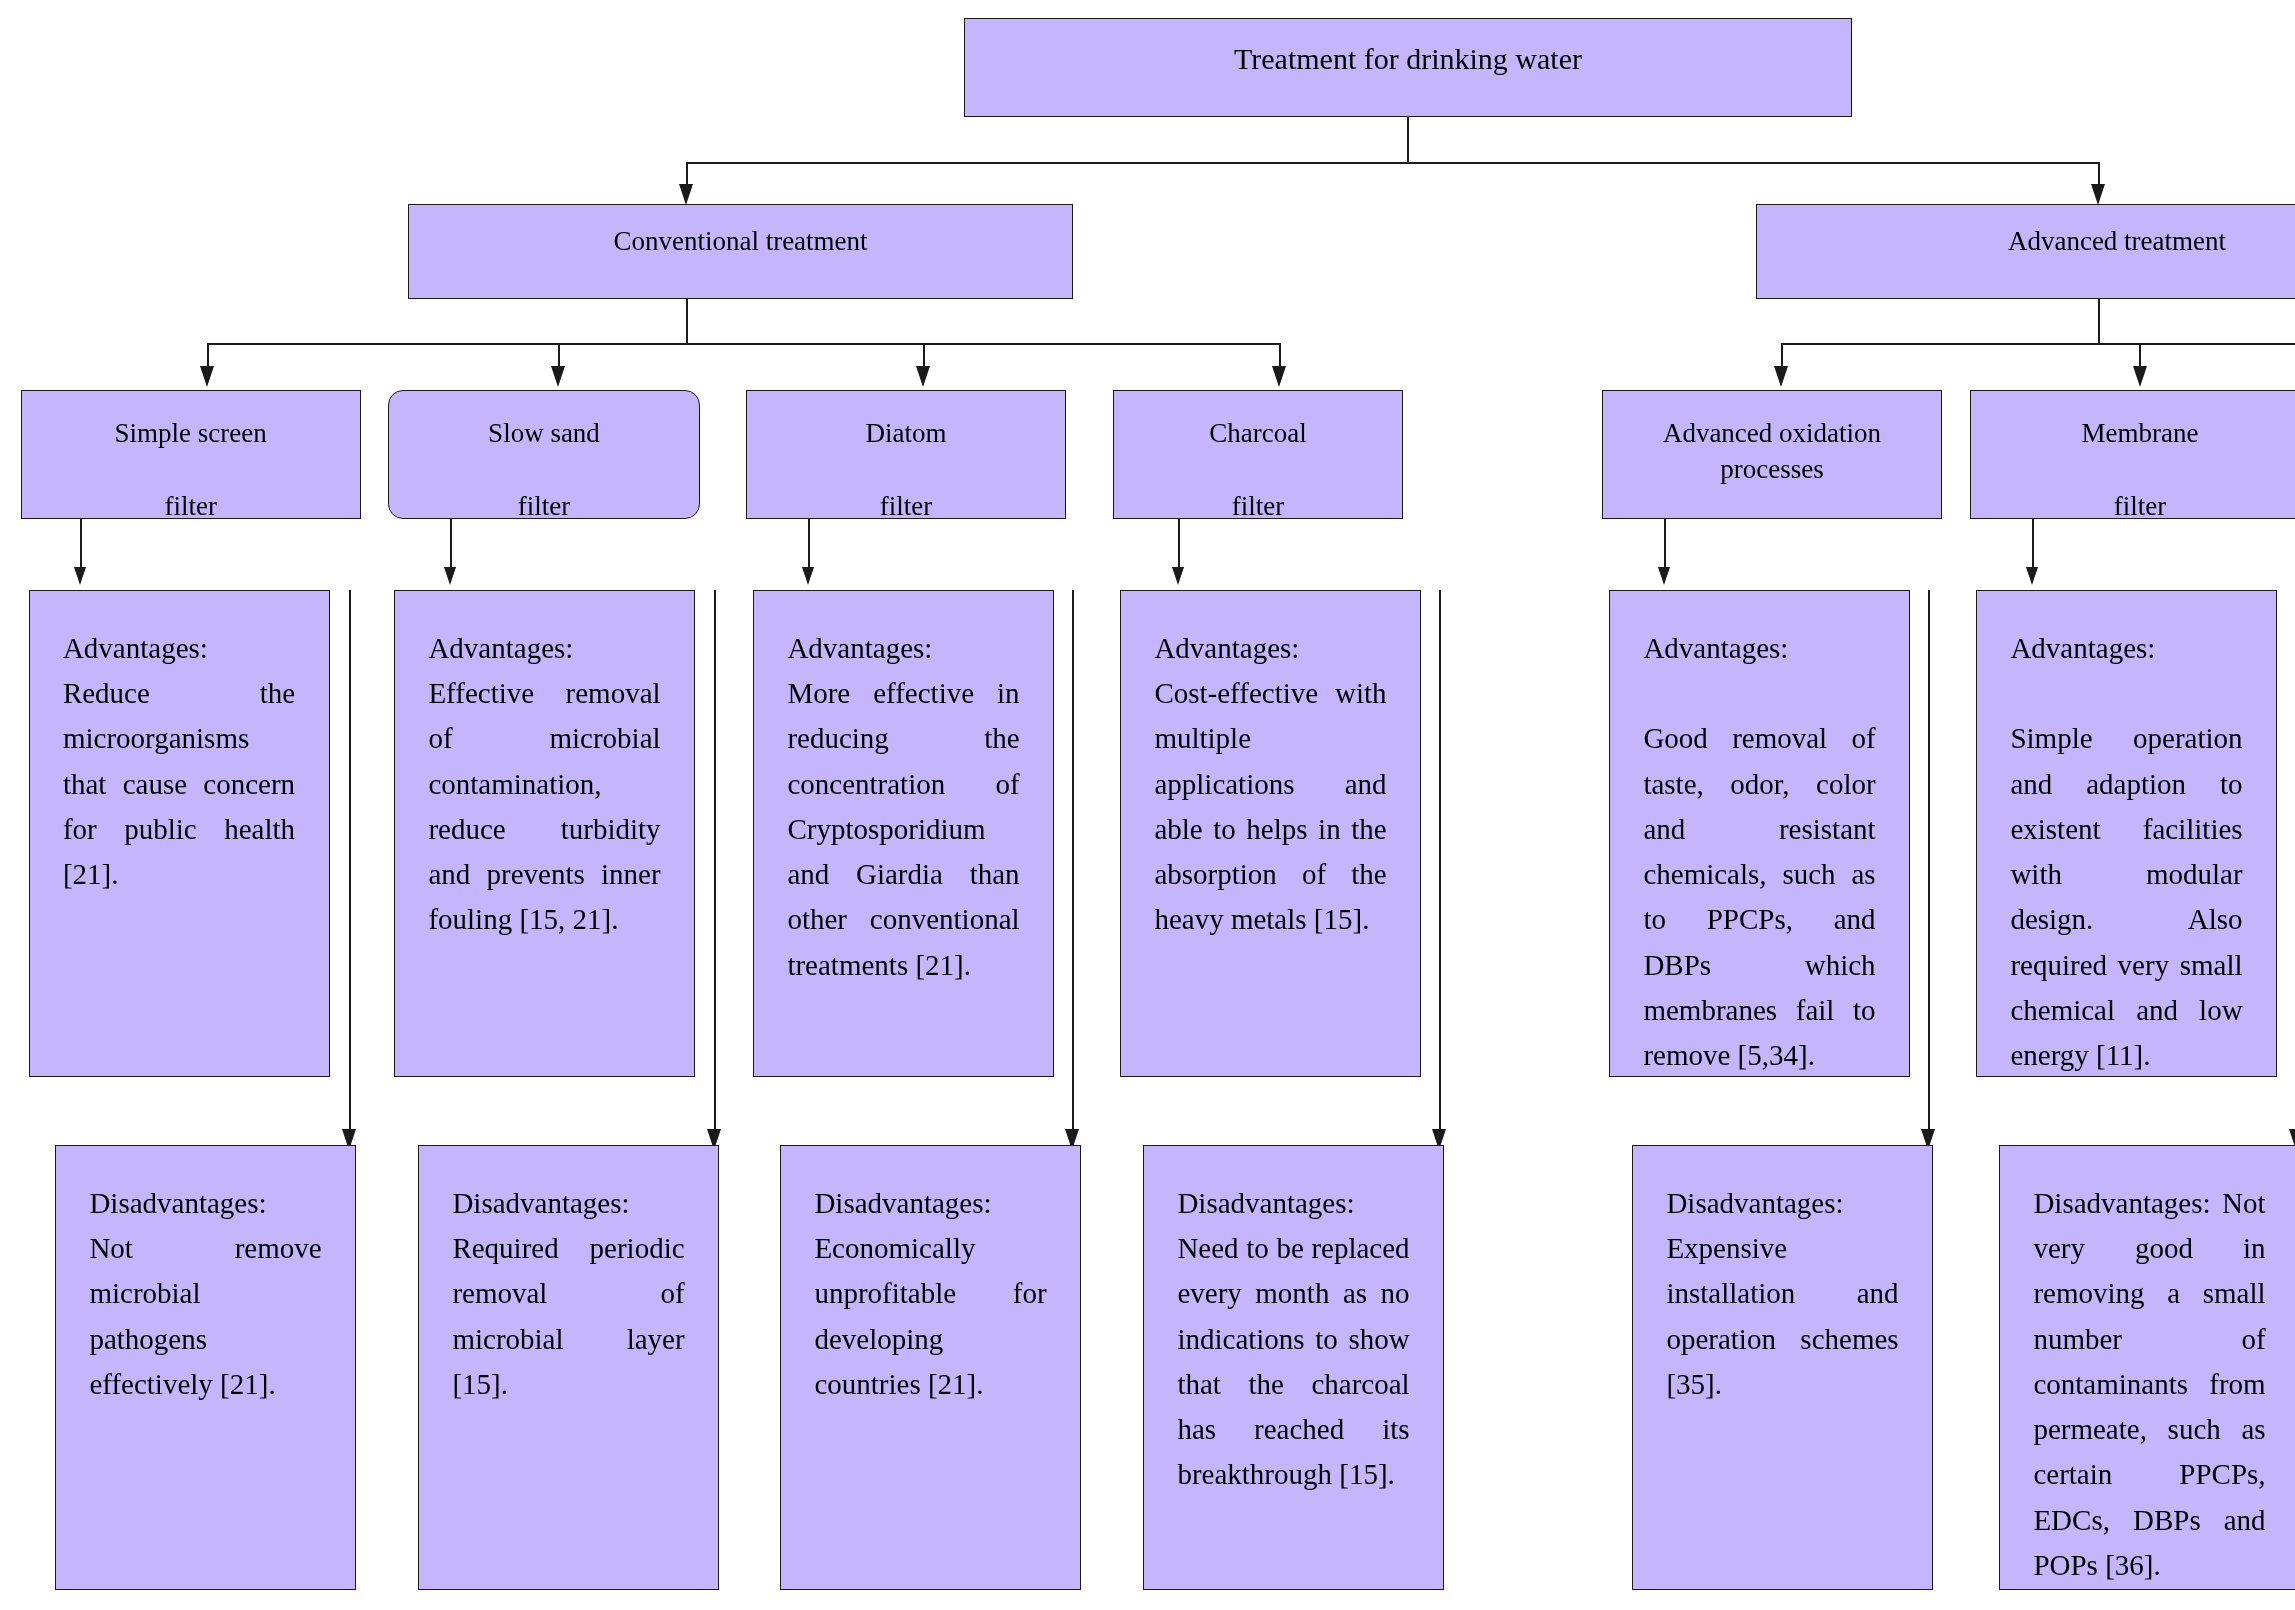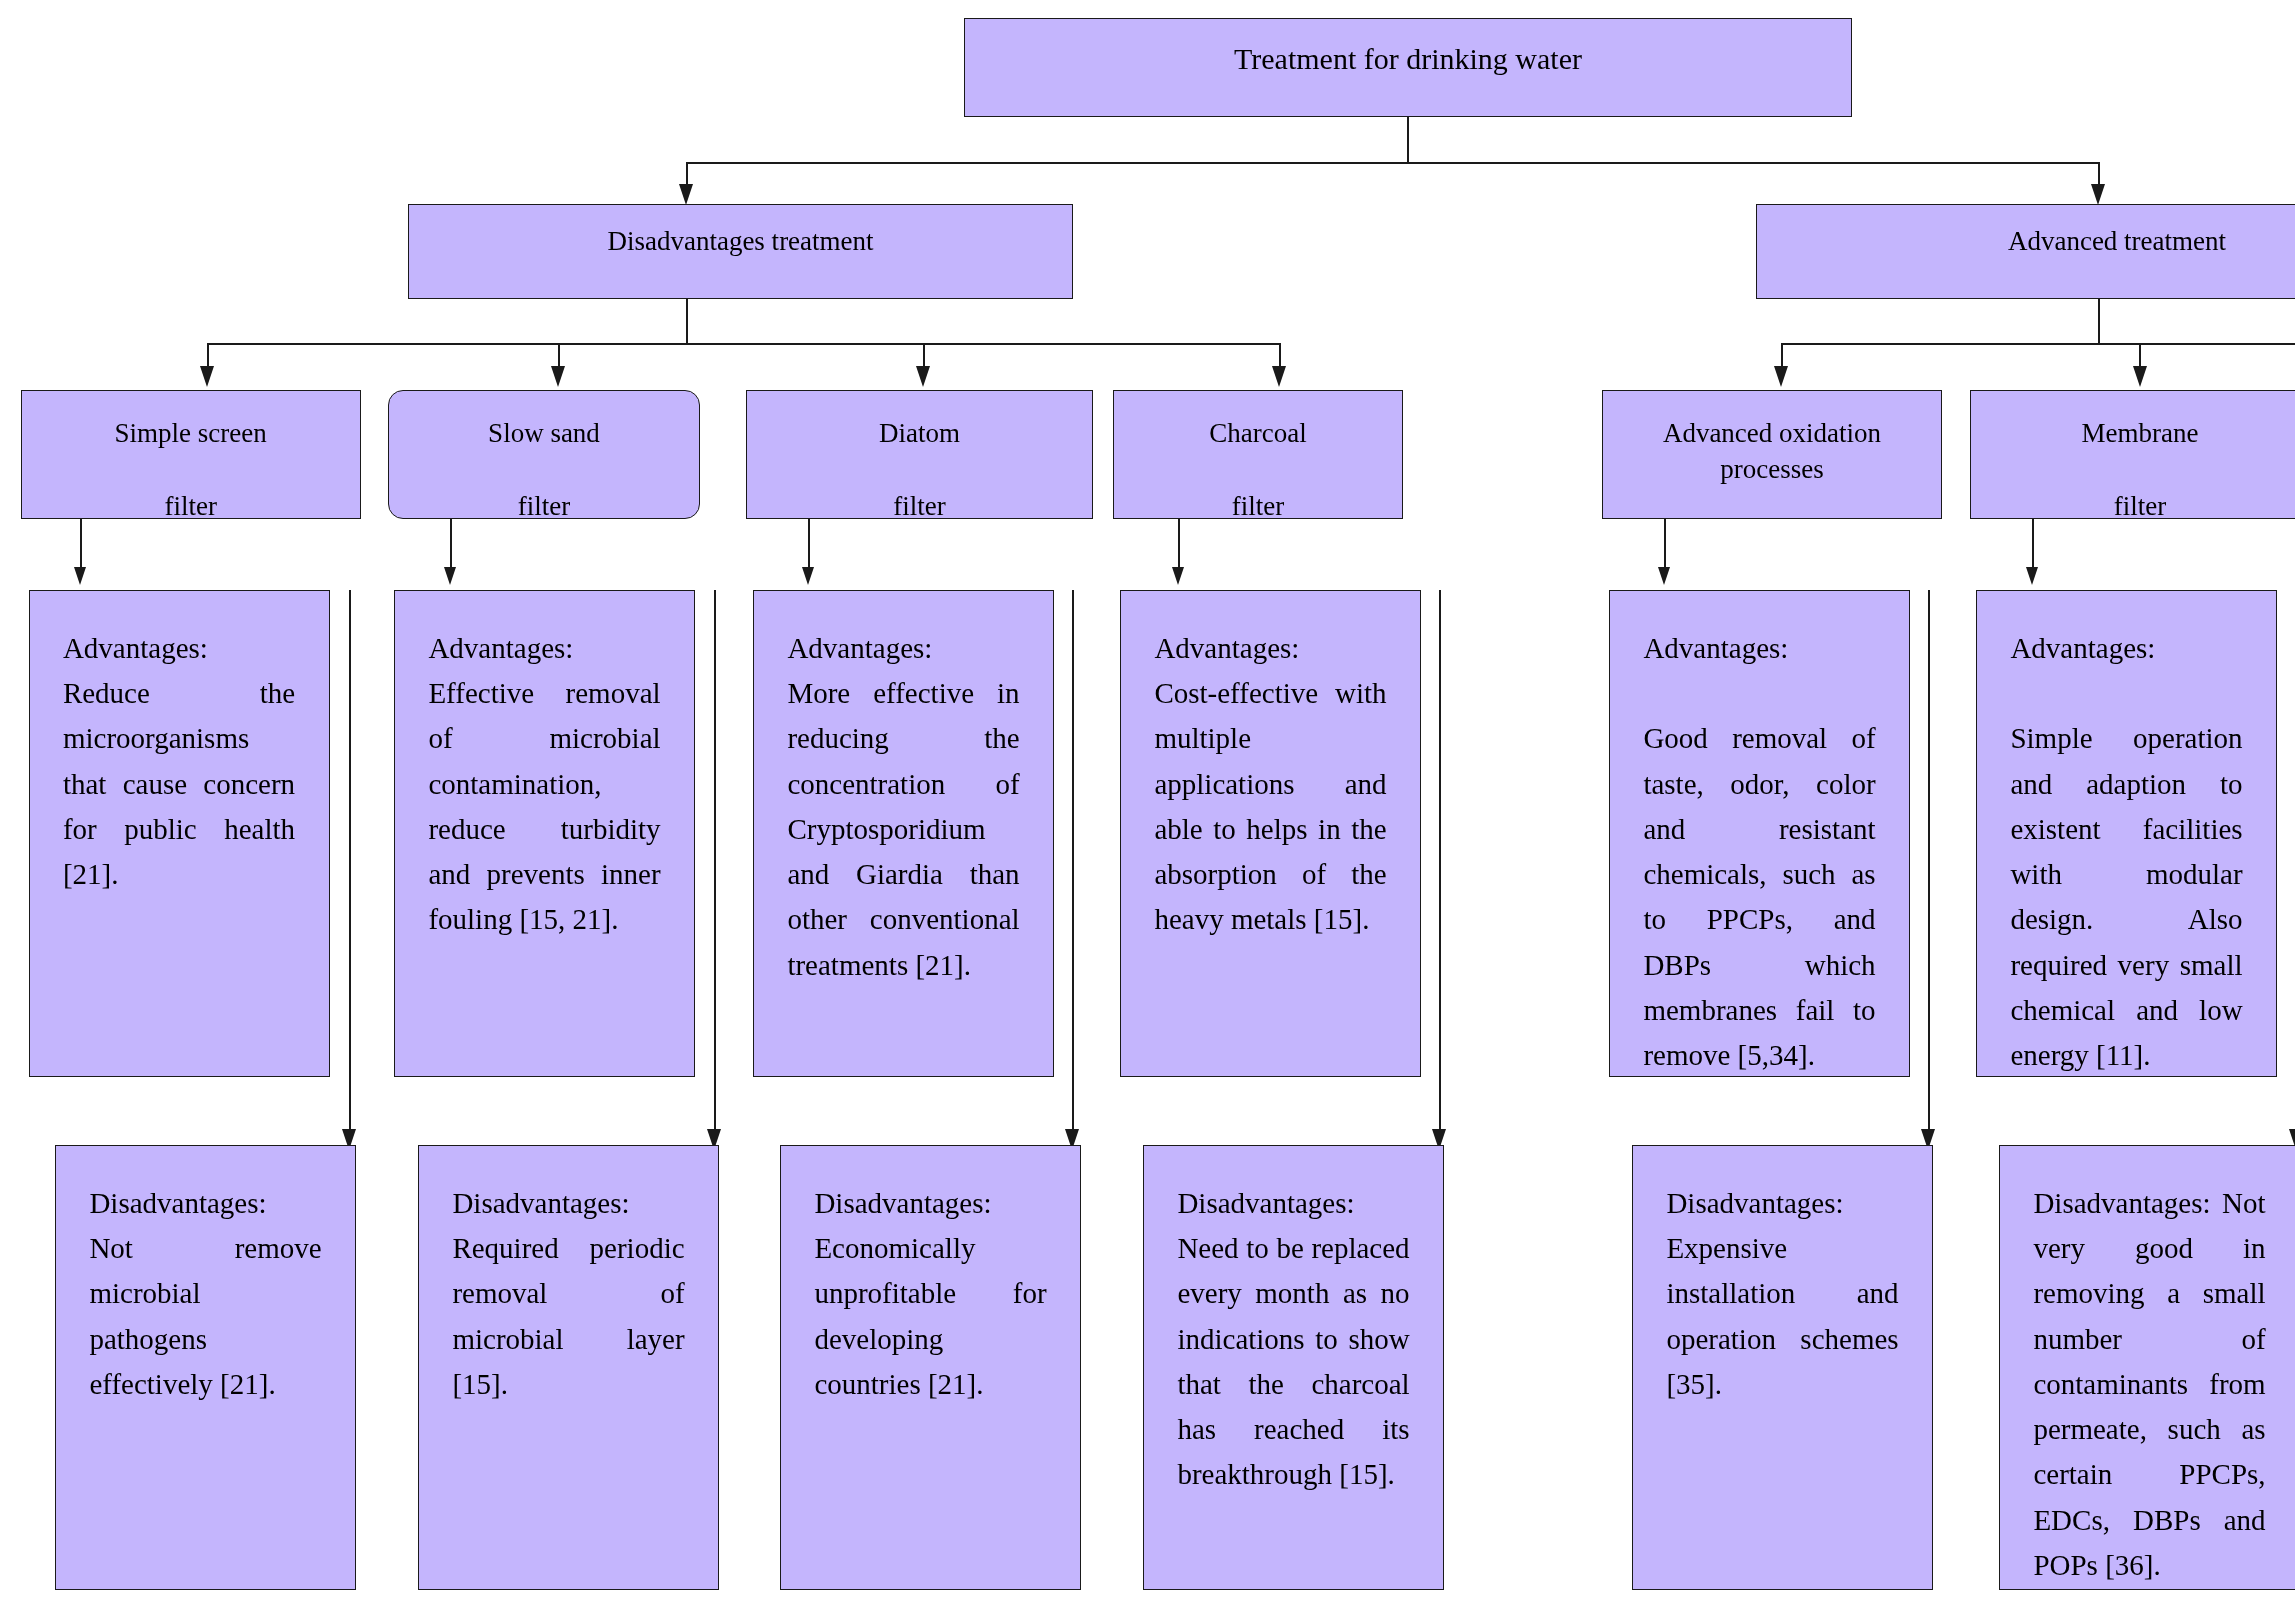--- a/index.html
+++ b/index.html
@@ -29,21 +29,21 @@
   <div class="vline" style="left:1407px;top:117px;height:46px;"></div>
 
   <div class="hline" style="left:686px;top:162px;width:1413px;"></div>
 
   <div class="vline" style="left:686px;top:162px;height:27px;"></div>
   <div class="arrowhead" style="left:679px;top:184px;"></div>
   <div class="vline" style="left:2098px;top:162px;height:27px;"></div>
   <div class="arrowhead" style="left:2091px;top:184px;"></div>
 
   <div class="box ctr" style="left:408px;top:204px;width:665px;height:95px;padding-top:18.4px;">
-    <div class="node-txt">Disadvantages treatment</div>
+    <div class="node-txt">Conventional treatment</div>
   </div>
 
   <div class="box ctr" style="left:1756px;top:204px;width:722px;height:95px;padding-top:18.4px;">
     <div class="node-txt">Advanced treatment</div>
   </div>
 
   <div class="vline" style="left:686px;top:299px;height:45px;"></div>
   <div class="hline" style="left:207px;top:343px;width:1072px;"></div>
   <div class="vline" style="left:207px;top:343px;height:28.5px;"></div>
   <div class="arrowhead" style="left:200px;top:366px;"></div>
@@ -64,21 +64,21 @@
   <div class="box ctr" style="left:20.7px;top:390px;width:340px;height:129px;padding-top:24px;">
     <div class="node-txt2">Simple screen
 
 filter</div>
   </div>
   <div class="box ctr" style="left:388px;top:390px;width:312px;height:129px;padding-top:24px;border-radius:15px;">
     <div class="node-txt2">Slow sand
 
 filter</div>
   </div>
-  <div class="box ctr" style="left:746px;top:390px;width:347px;height:129px;padding-top:24px;">
+  <div class="box ctr" style="left:746px;top:390px;width:320px;height:129px;padding-top:24px;">
     <div class="node-txt2">Diatom
 
 filter</div>
   </div>
   <div class="box ctr" style="left:1113px;top:390px;width:290px;height:129px;padding-top:24px;">
     <div class="node-txt2">Charcoal
 
 filter</div>
   </div>
   <div class="box ctr" style="left:1602px;top:390px;width:340px;height:129px;padding-top:24px;">

